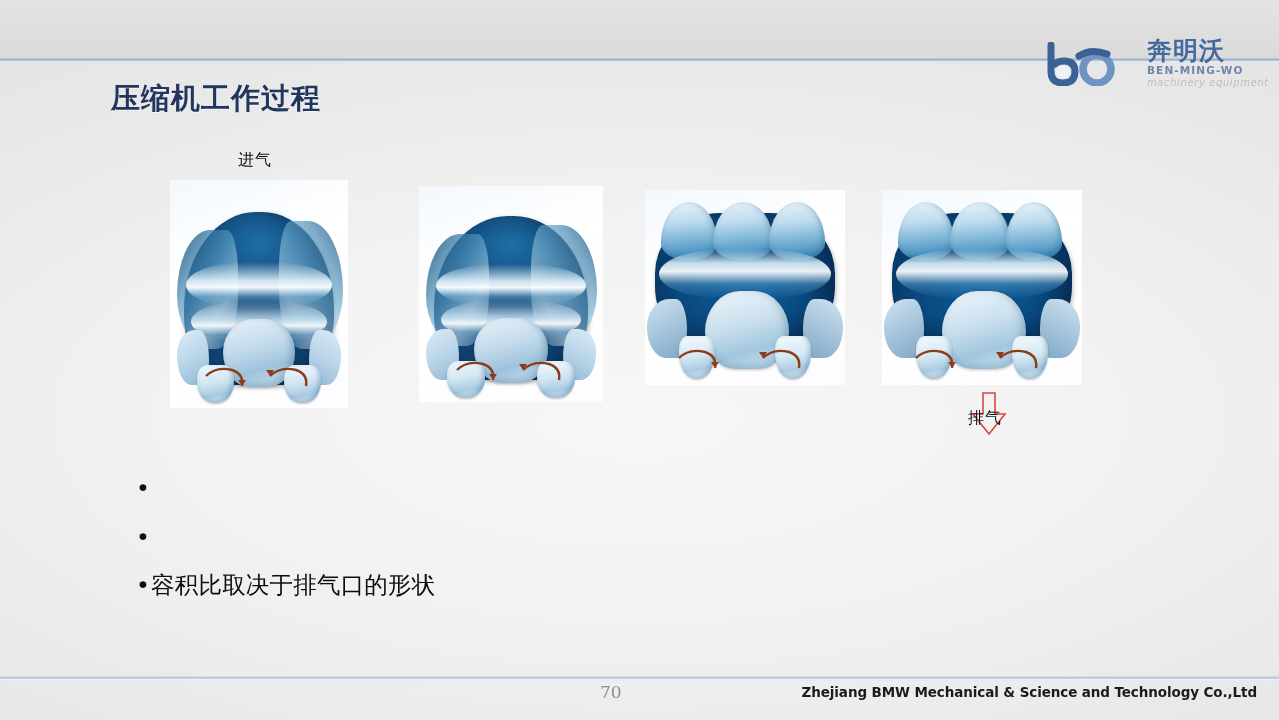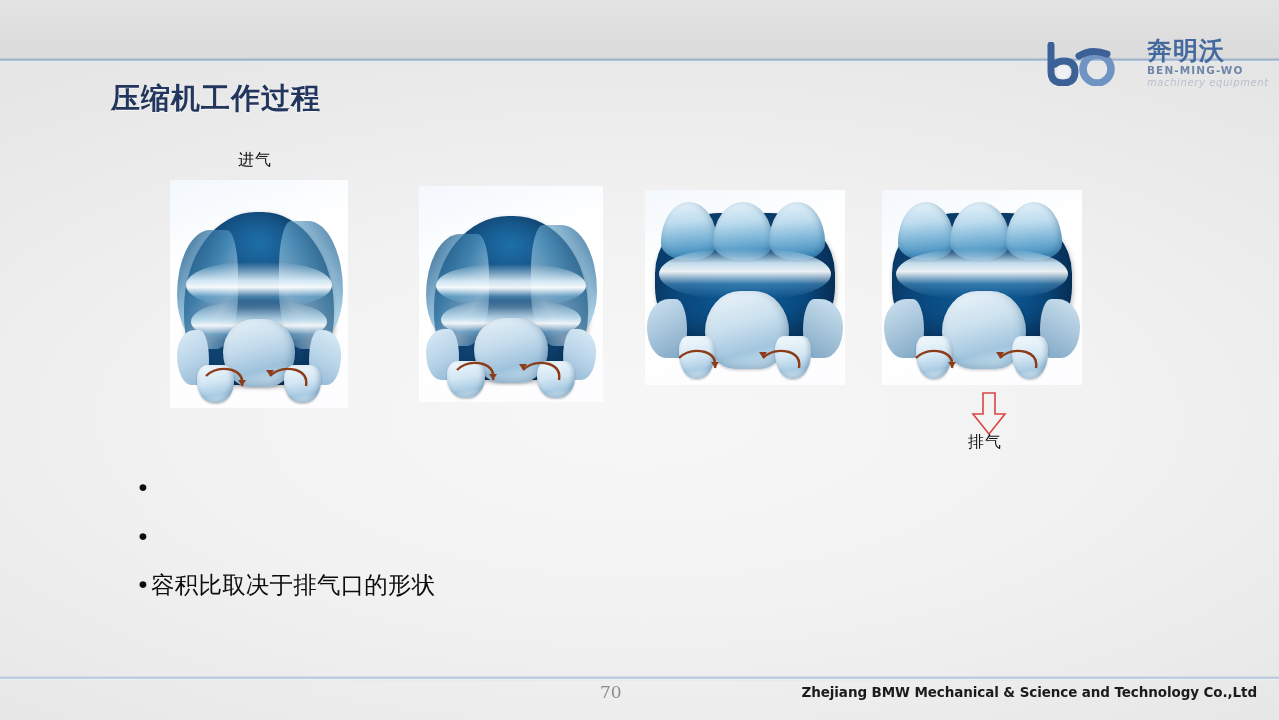--- a/index.html
+++ b/index.html
@@ -196,21 +196,21 @@
   .intake-arrow{position:absolute;}
   .intake-arrow svg{display:block;}
 
   
   .cn-label{
     position:absolute;color:#111;font-size:16px;
     font-family:"DejaVu Sans","Liberation Sans",sans-serif;
     white-space:nowrap;letter-spacing:1px;
   }
   .label-intake{left:238px;top:150px;}
-  .label-exhaust{left:968px;top:432px;}
+  .label-exhaust{left:968px;top:408px;}
 
   
   .exhaust-arrow{position:absolute;left:968px;top:392px;}
   .exhaust-arrow svg{display:block;}
 
   
   .bullets{
     position:absolute;left:136px;top:477px;width:950px;
     color:#0d0d0d;
   }

